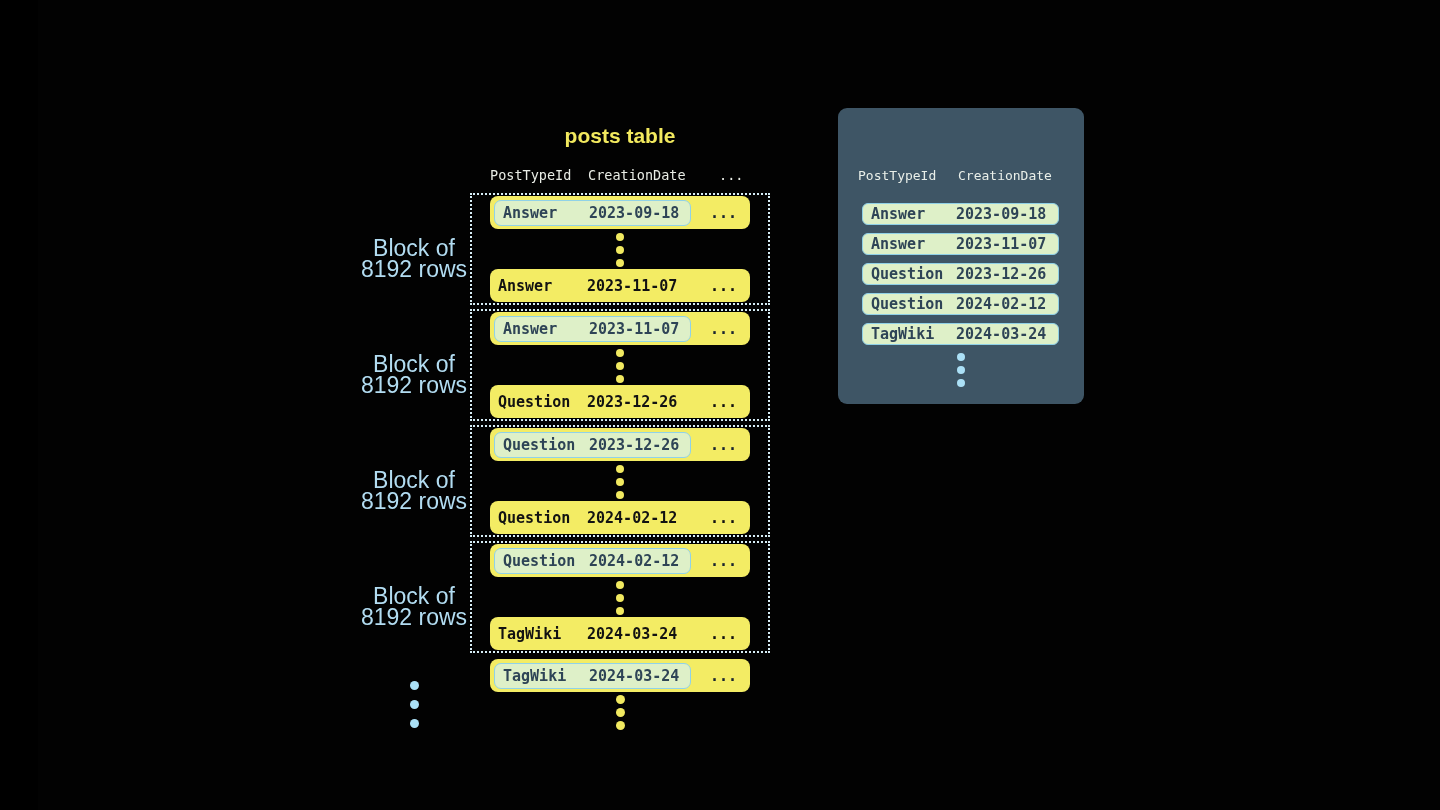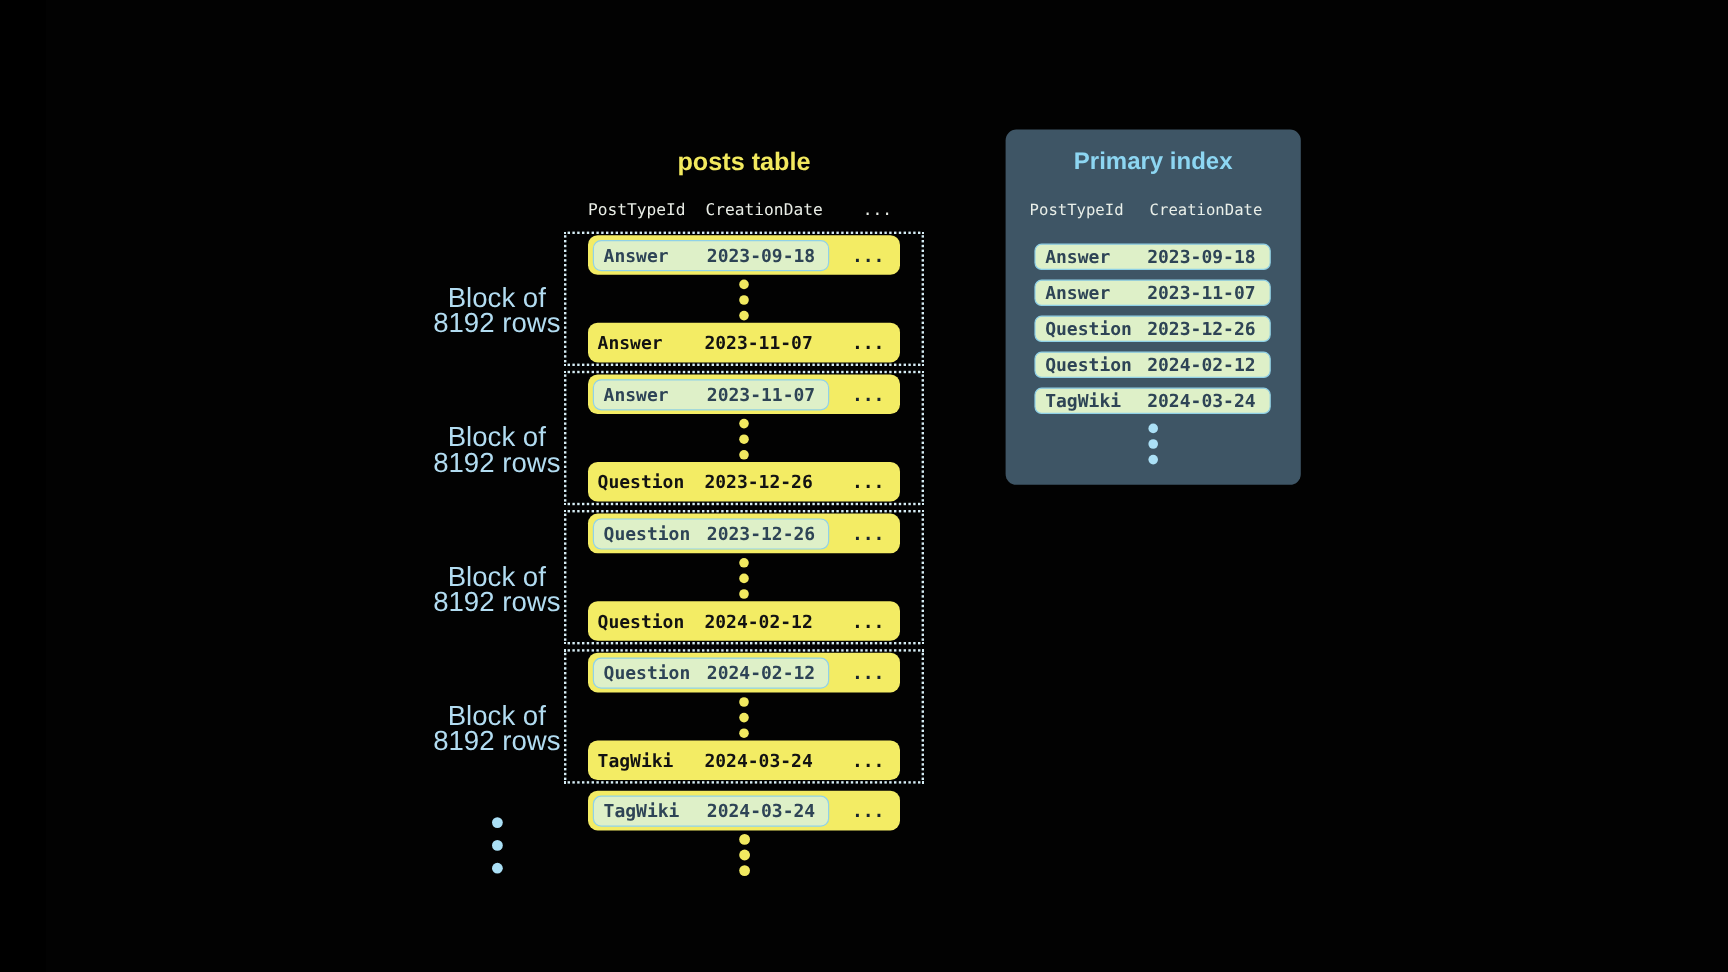--- a/index.html
+++ b/index.html
@@ -224,21 +224,20 @@
       <i class="dot-y"></i>
   </div>
 
   <div class="left-dots">
     <i class="dot-b"></i>
       <i class="dot-b"></i>
       <i class="dot-b"></i>
   </div>
 
   <div class="panel">
-    <div class="panel-title">Primary index</div>
     <div class="panel-headers">
       <span class="ph1">PostTypeId</span>
       <span>CreationDate</span>
     </div>
 
     <div class="ipill p1">
       <span class="type">Answer</span>
       <span class="date">2023-09-18</span>
     </div>
     <div class="ipill p2">

